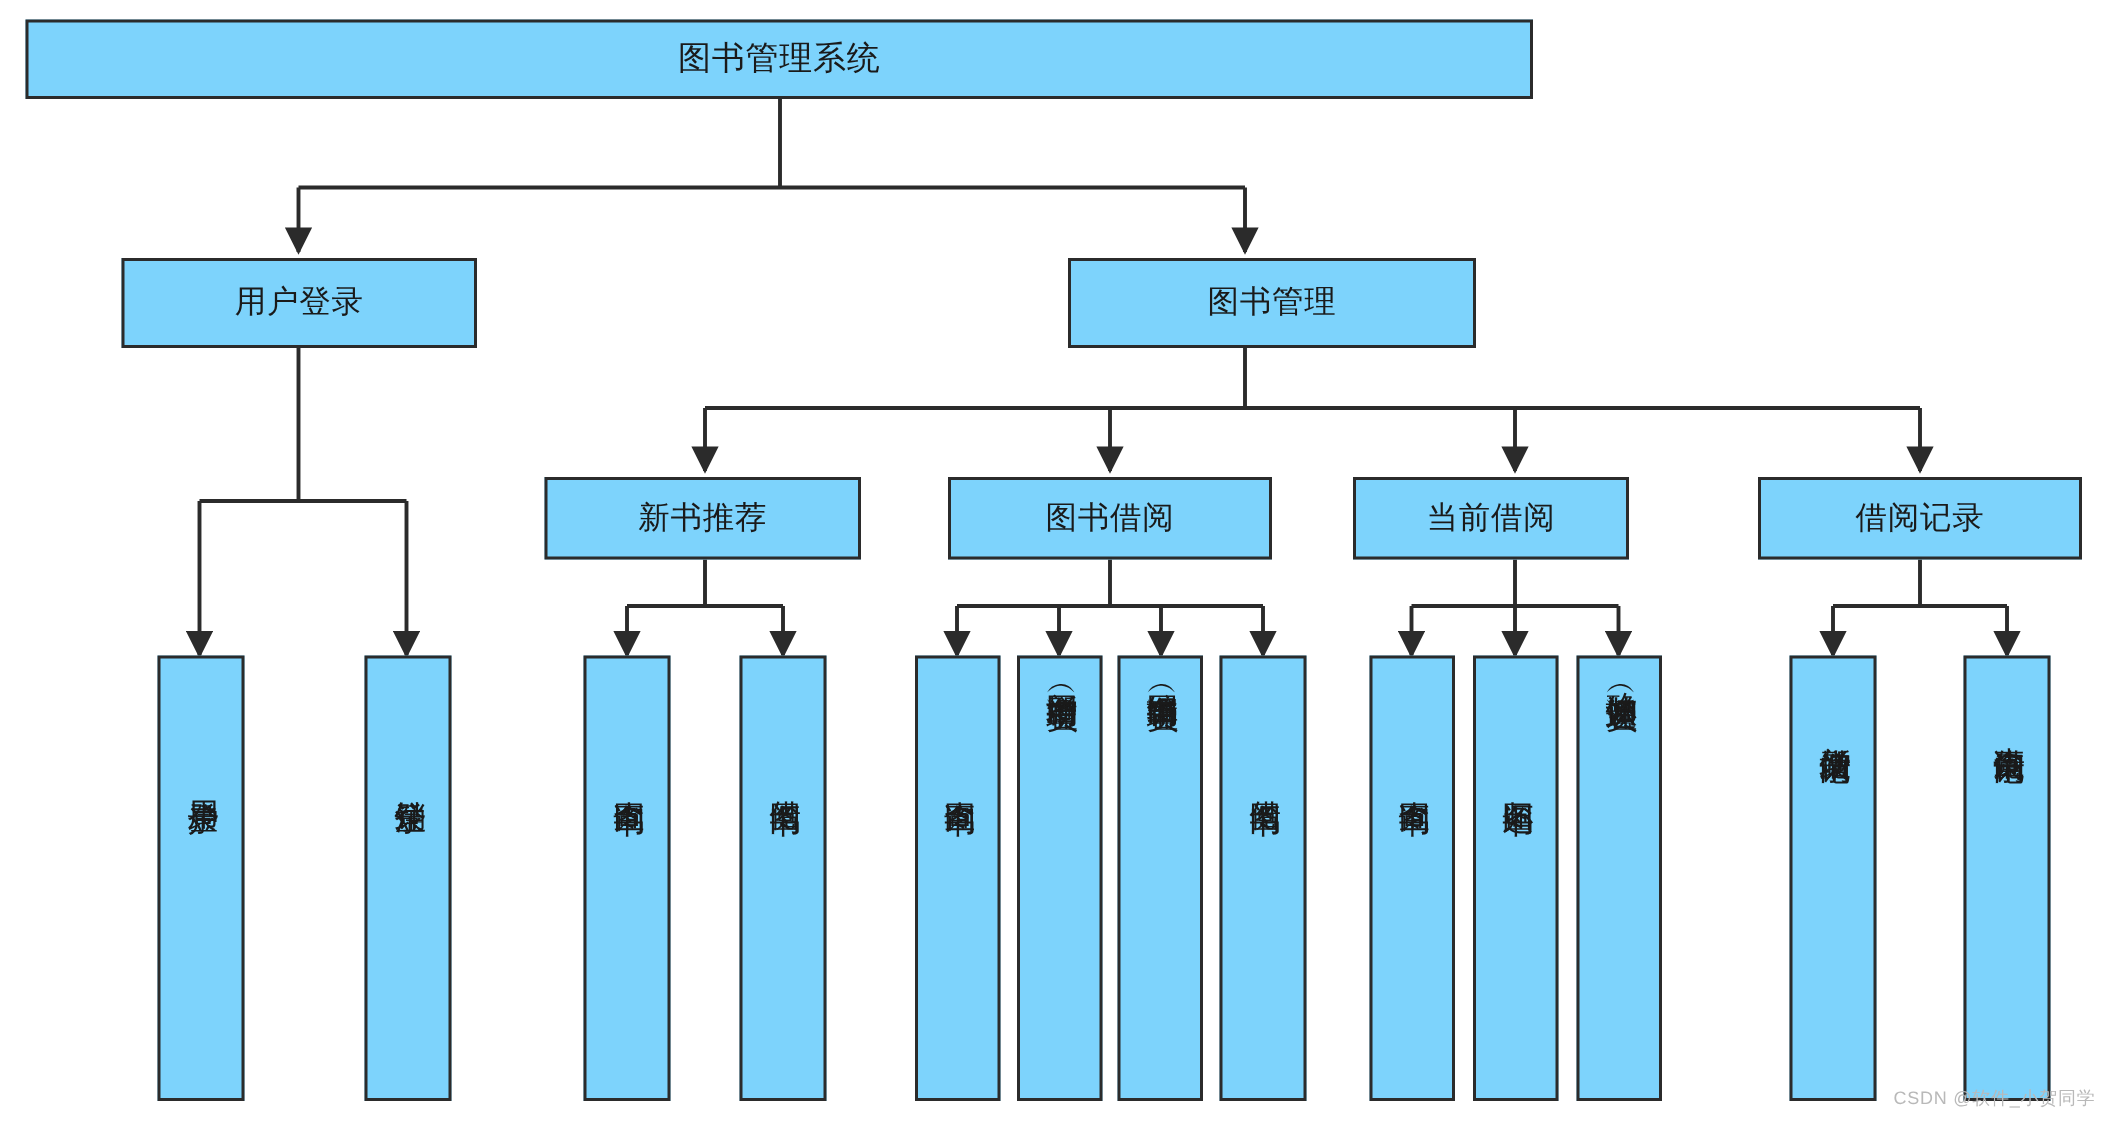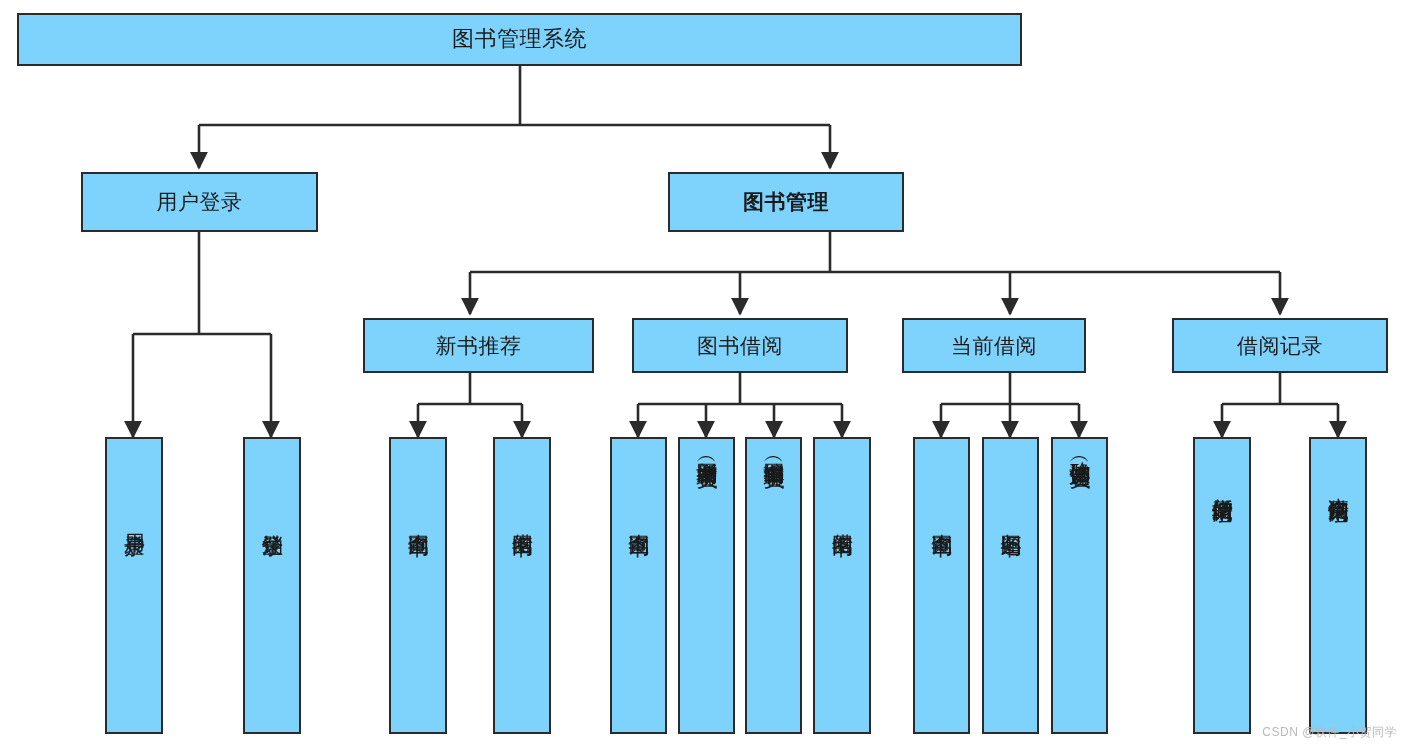--- a/index.html
+++ b/index.html
@@ -131,25 +131,25 @@
   </svg>
 
   <div class="node h root" style="left:17px; top:13px; width:1005px; height:53px;">
     <span>图书管理系统</span>
   </div>
 
   <div class="node h" style="left:81px; top:172px; width:237px; height:60px;">
     <span>用户登录</span>
   </div>
 
-  <div class="node h" style="left:668px; top:172px; width:236px; height:60px;font-weight:bold;">
+  <div class="node h" style="left:712px; top:172px; width:272px; height:60px;">
     <span>图书管理</span>
   </div>
 
-  <div class="node h" style="left:363px; top:318px; width:231px; height:55px;">
+  <div class="node h" style="left:363px; top:318px; width:211px; height:55px;">
     <span>新书推荐</span>
   </div>
 
   <div class="node h" style="left:632px; top:318px; width:216px; height:55px;">
     <span>图书借阅</span>
   </div>
 
   <div class="node h" style="left:902px; top:318px; width:184px; height:55px;">
     <span>当前借阅</span>
   </div>

